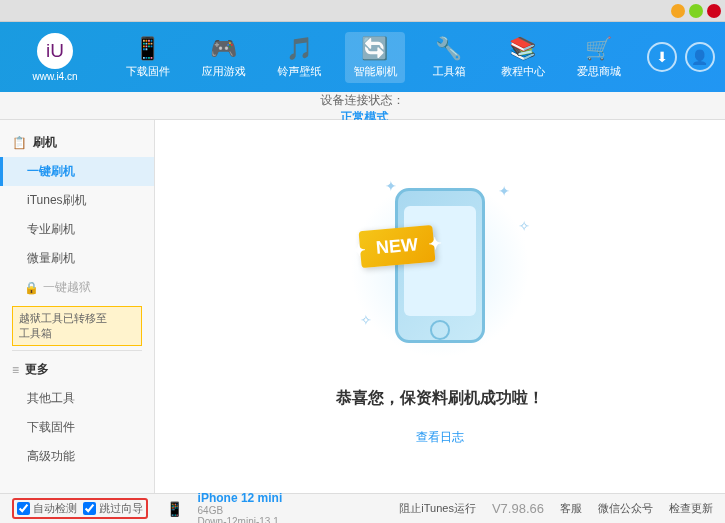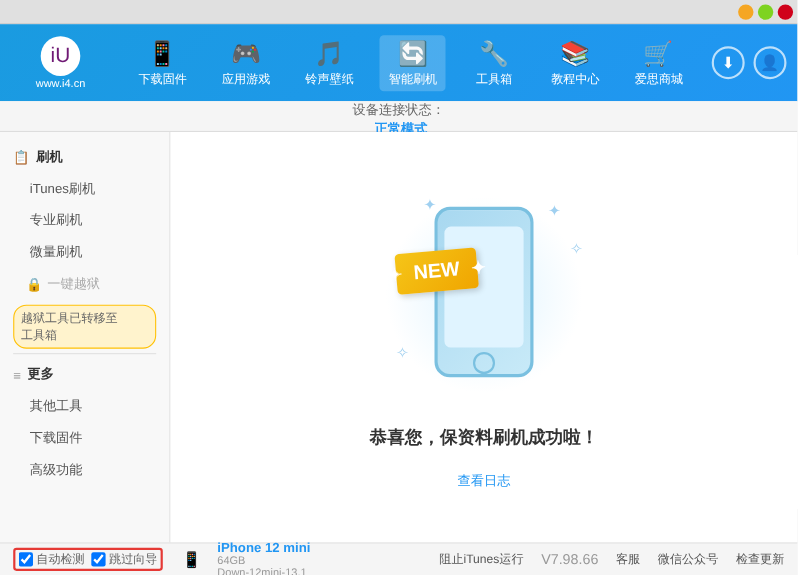--- a/index.html
+++ b/index.html
@@ -160,21 +160,21 @@
       align-items: center;
       padding: 6px 12px 6px 24px;
       font-size: 12px;
       color: #aaa;
     }
     .sidebar-locked-icon { margin-right: 4px; }
     .sidebar-note {
       margin: 4px 12px;
       background: #fff3cd;
       border: 1px solid #ffc107;
-      border-radius: 12px;
+      border-radius: 0;
       padding: 4px 6px;
       font-size: 11px;
       color: #666;
     }
     .sidebar-more-section {
       display: flex;
       align-items: center;
       padding: 6px 12px;
       font-size: 12px;
       color: #333;
@@ -412,20 +412,23 @@
 </div>
 
 <div class="main-layout">
 
   <div class="sidebar">
 
     <div class="sidebar-section-title">
       <span class="sidebar-section-icon">📋</span>
       <span>刷机</span>
     </div>
+    <div class="sidebar-item active">
+      <span>一键刷机</span>
+    </div>
     <div class="sidebar-item">
       <span>iTunes刷机</span>
     </div>
     <div class="sidebar-item">
       <span>专业刷机</span>
     </div>
     <div class="sidebar-item">
       <span>微量刷机</span>
     </div>
 

